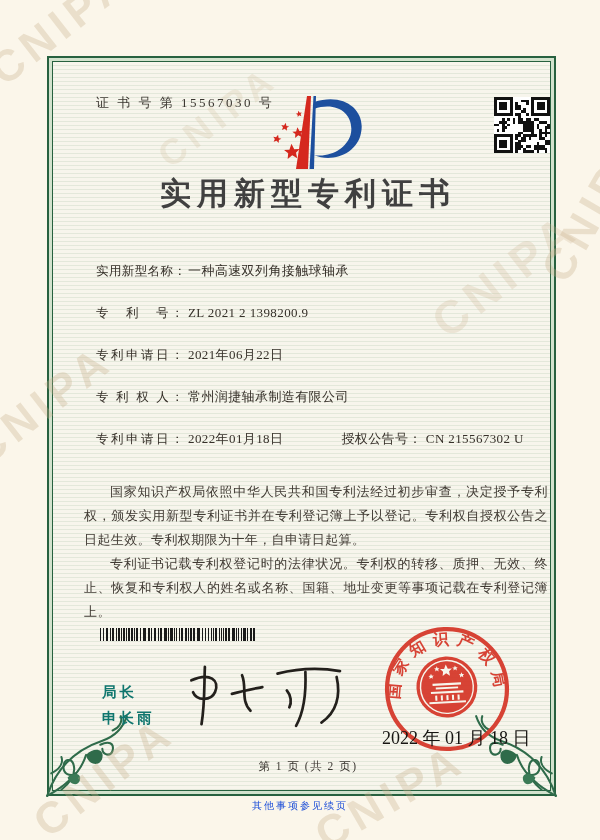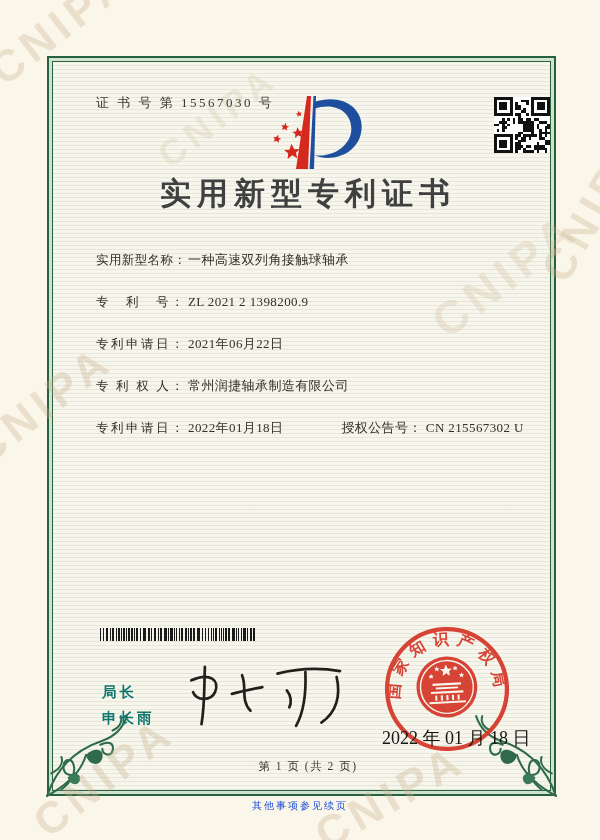--- a/index.html
+++ b/index.html
@@ -53,21 +53,21 @@
   }
   .logo{position:absolute;left:248px;top:92px;width:104px;height:80px;}
   .qr{position:absolute;left:478px;top:97px;width:56px;height:56px;background:#fff;}
   .qr svg{width:100%;height:100%;display:block;}
 
   .title{
     position:absolute;left:0;right:0;top:173px;text-align:center;
     font-size:31px;font-weight:700;letter-spacing:6px;color:#404040;
   }
 
-  .fields{position:absolute;left:80px;top:242px;width:450px;}
+  .fields{position:absolute;left:80px;top:253px;width:450px;}
   .frow{height:35px;line-height:22px;padding-top:7px;font-size:13px;
         letter-spacing:0.4px;color:#363029;white-space:nowrap;}
   .flabel{
     display:inline-block;width:88px;font-size:12.5px;
     text-align:justify;text-align-last:justify;text-justify:inter-character;
     vertical-align:bottom;
   }
   .fvalue{margin-left:4px;}
   .grant2{margin-left:58px;}
 
@@ -314,20 +314,24 @@
         <span class="flabel">专利申请日：</span><span class="fvalue">2021年06月22日</span>
       </div>
       <div class="frow">
         <span class="flabel">专 利 权 人：</span><span class="fvalue">常州润捷轴承制造有限公司</span>
       </div>
       <div class="frow">
         <span class="flabel">专利申请日：</span><span class="fvalue">2022年01月18日</span><span class="grant2">授权公告号：</span><span class="fvalue">CN 215567302 U</span>
       </div>
     </div>
 
+    <div class="paras">
+      <p>国家知识产权局依照中华人民共和国专利法经过初步审查，决定授予专利权，颁发实用新型专利证书并在专利登记簿上予以登记。专利权自授权公告之日起生效。专利权期限为十年，自申请日起算。</p>
+      <p>专利证书记载专利权登记时的法律状况。专利权的转移、质押、无效、终止、恢复和专利权人的姓名或名称、国籍、地址变更等事项记载在专利登记簿上。</p>
+    </div>
 
     <div class="barcode">
         <svg id="bc" viewBox="0 0 158 13" preserveAspectRatio="none">
           <rect x="0" y="0" width="1" height="13" fill="#1a1a1a"></rect>
           <rect x="3" y="0" width="1" height="13" fill="#1a1a1a"></rect>
           <rect x="6" y="0" width="2" height="13" fill="#1a1a1a"></rect>
           <rect x="10" y="0" width="1" height="13" fill="#1a1a1a"></rect>
           <rect x="12" y="0" width="2" height="13" fill="#1a1a1a"></rect>
           <rect x="16" y="0" width="1" height="13" fill="#1a1a1a"></rect>
           <rect x="18" y="0" width="2" height="13" fill="#1a1a1a"></rect>

